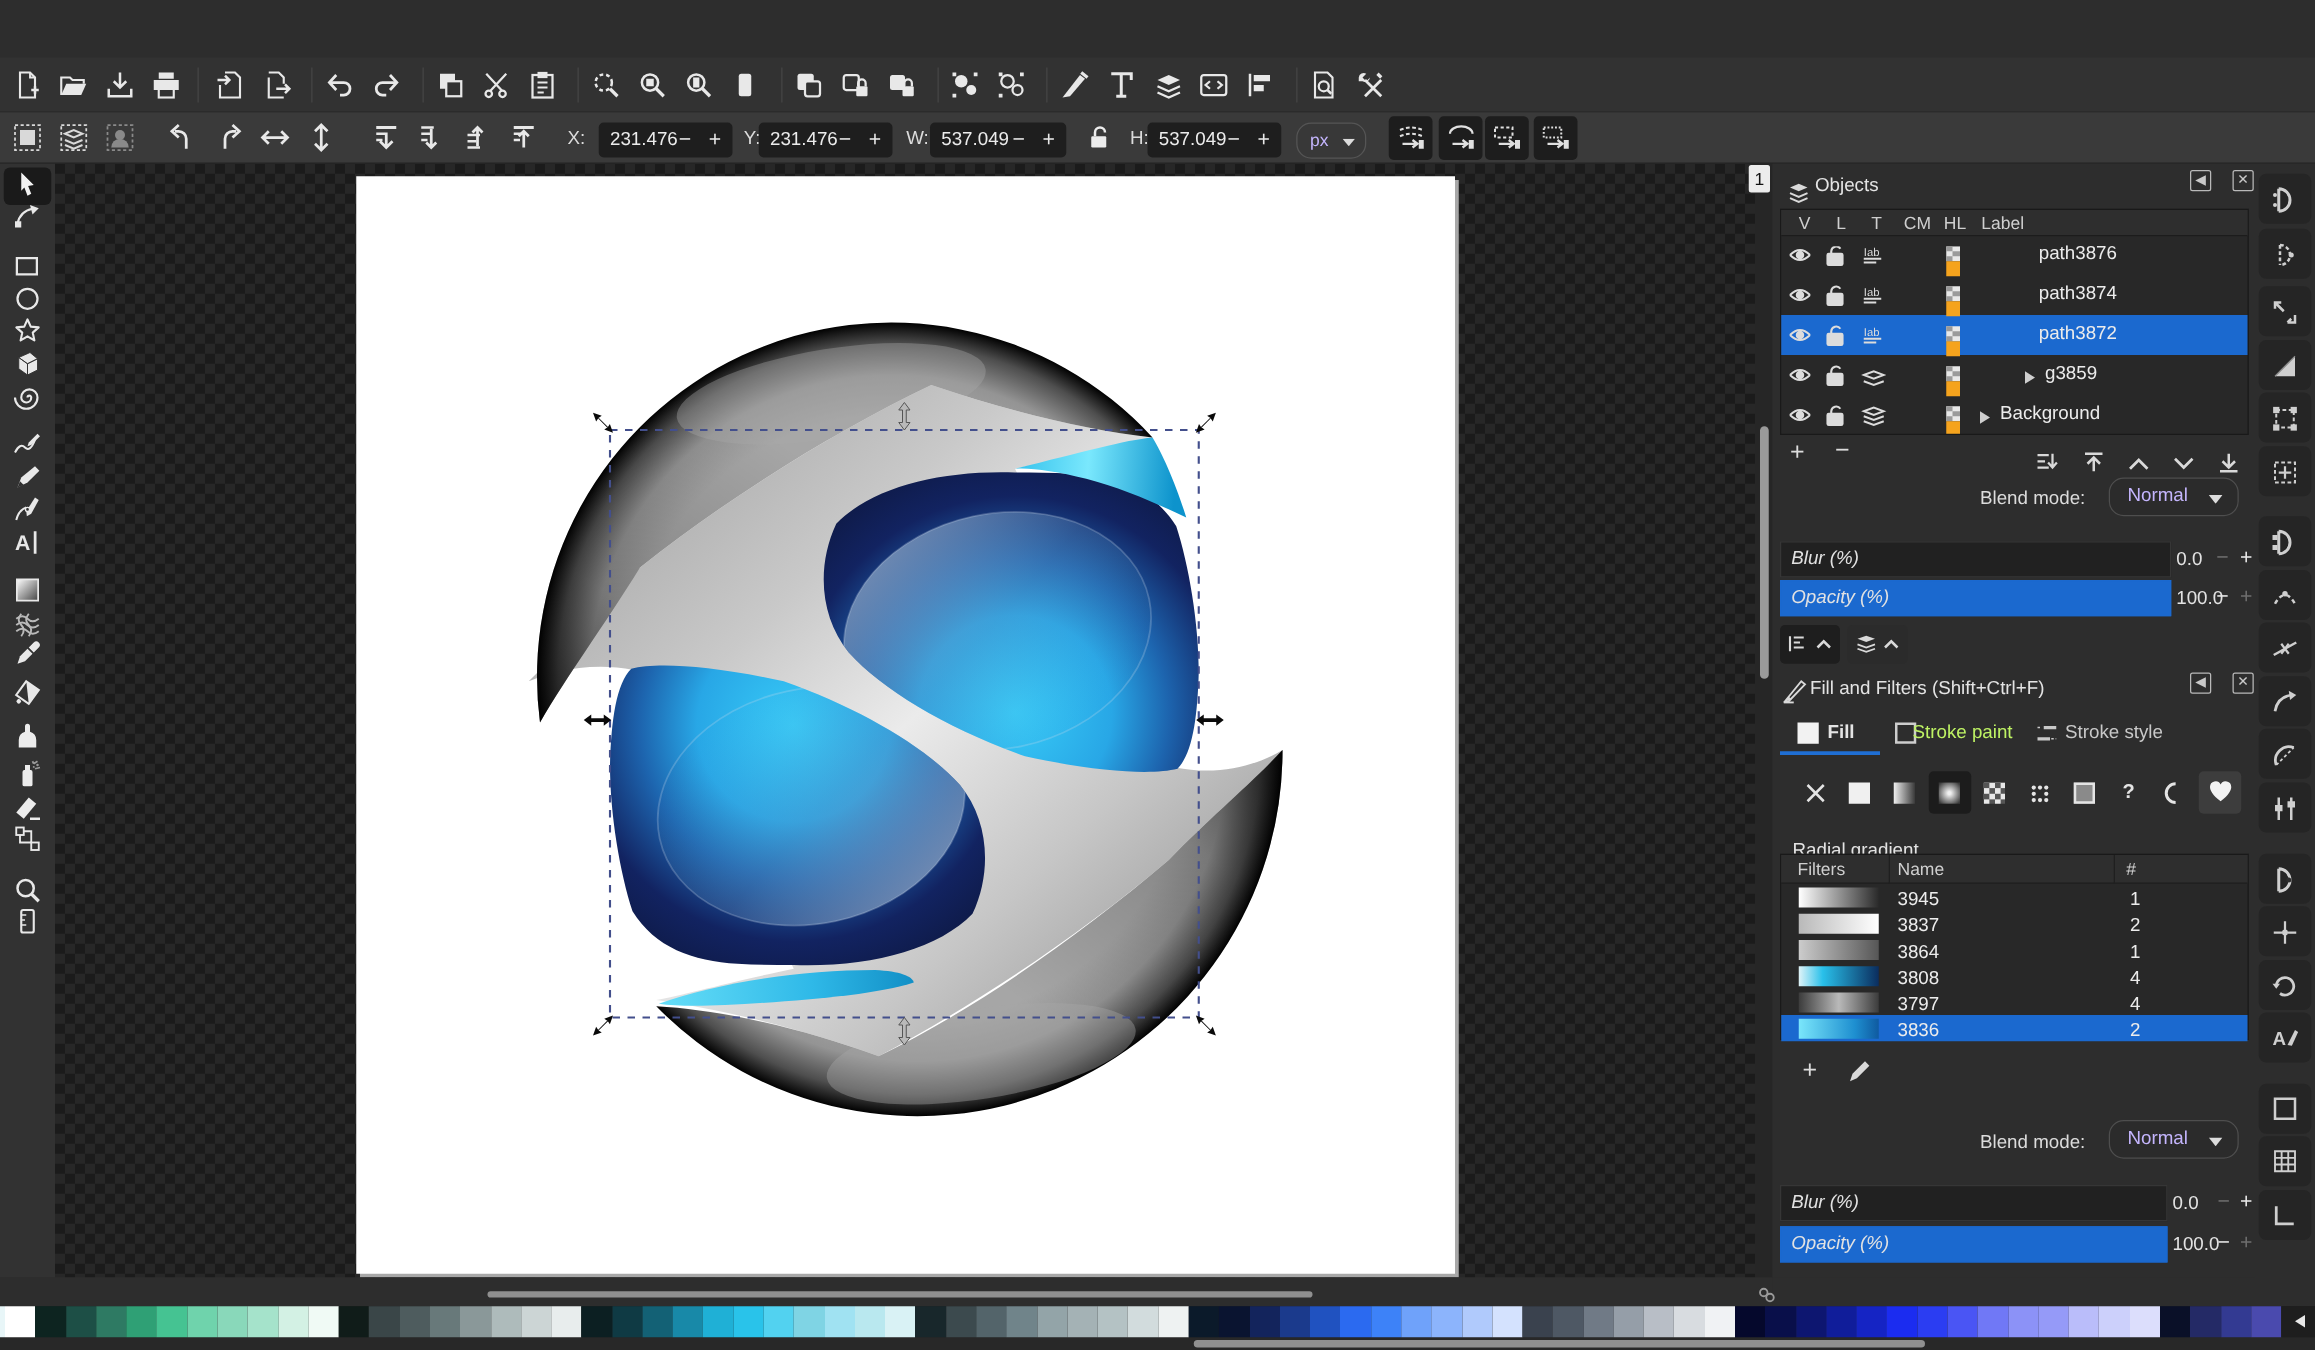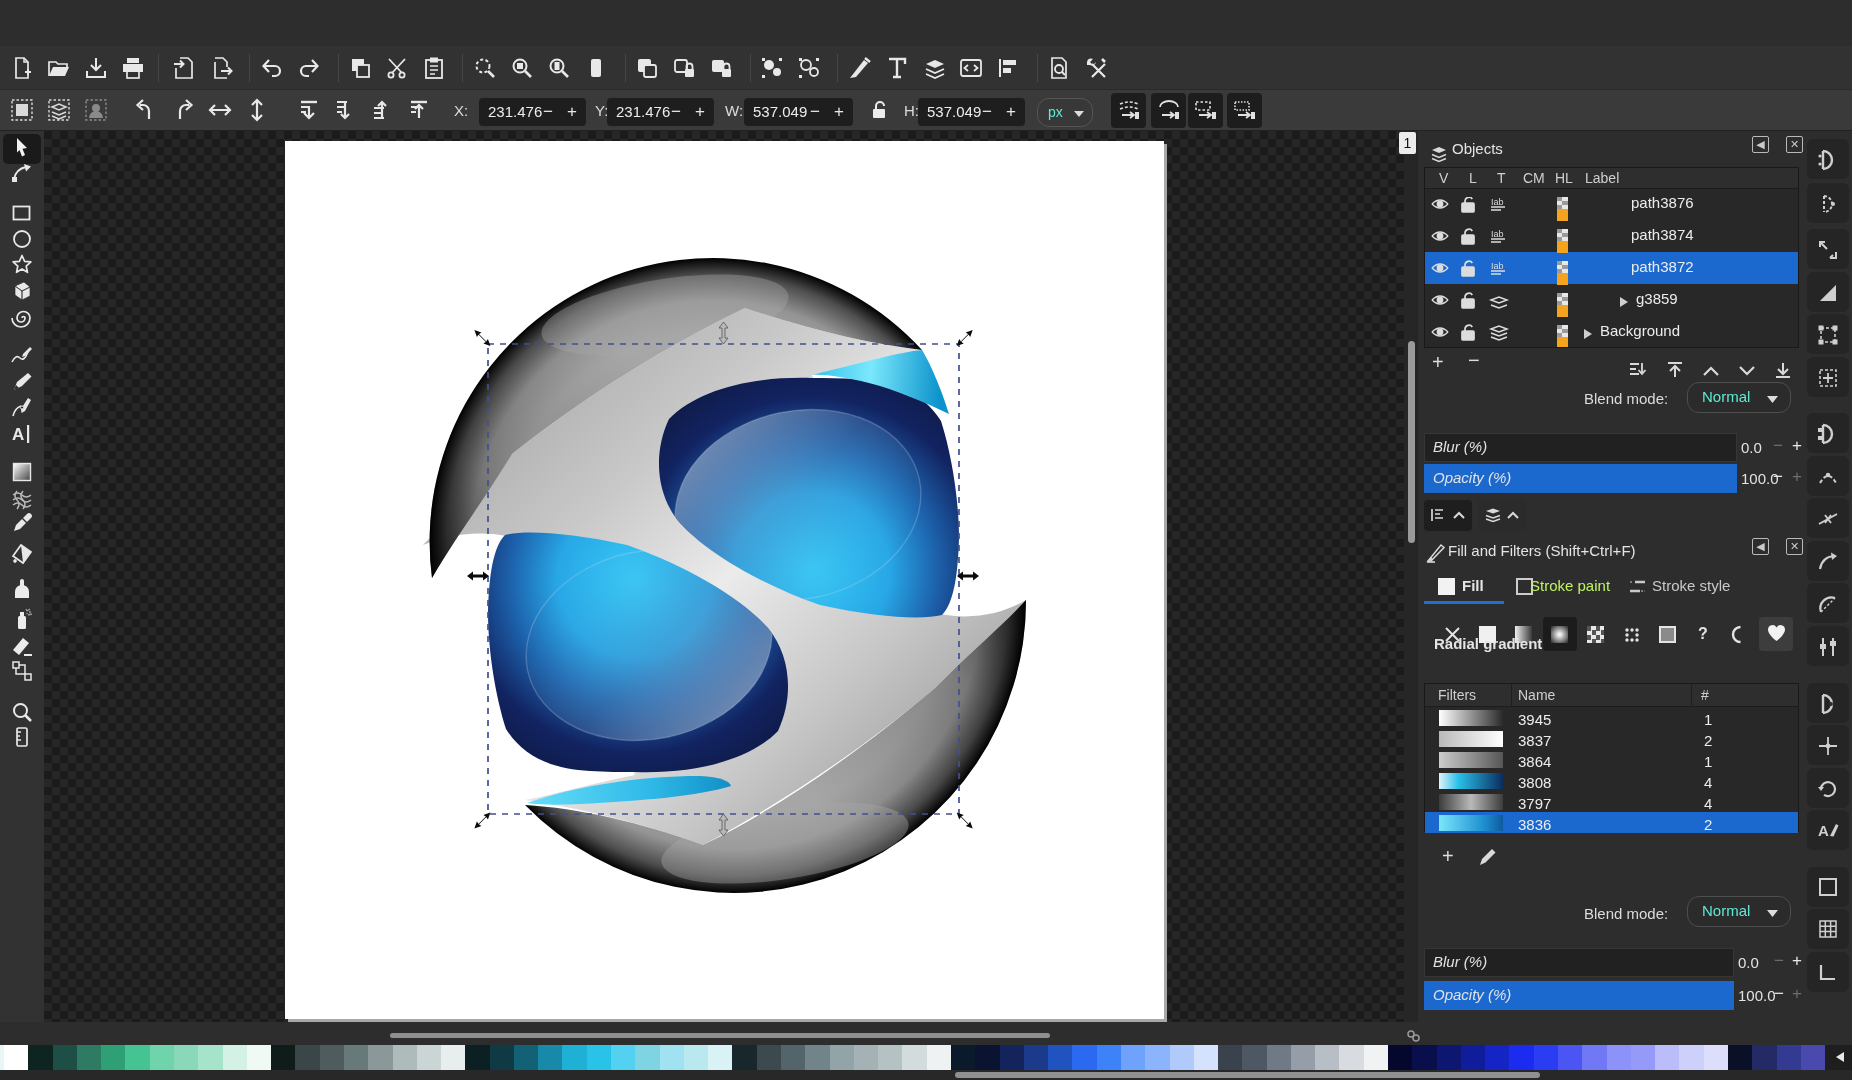--- a/index.html
+++ b/index.html
@@ -47,21 +47,21 @@
 #botscroll { position:absolute; left:0; top:1070px; width:1852px; height:10px; background:#282828; }
 #botscroll .thumb { position:absolute; left:955px; top:2px; width:585px; height:6px; background:#909090; border-radius:3px; }
 
 
 #panels { position:absolute; left:1418px; top:131px; width:386px; height:891px; background:#2d2d2d; }
 .phead { position:absolute; color:#e4e4e4; font-size:15px; }
 .pbtn { position:absolute; width:17px; height:17px; border:1px solid #b9b9b9; border-radius:2px; color:#c9c9c9; font-size:11px; text-align:center; line-height:15px; }
 .listbox { position:absolute; background:#282828; border:1px solid #191919; }
 .rowtext { position:absolute; color:#ececec; font-size:15px; }
 .colhead { position:absolute; color:#cfcfcf; font-size:14px; }
-.drop { position:absolute; width:104px; height:31px; background:#2b2b2b; border:1px solid #4e4e4e; border-radius:12px; color:#5eead4; font-size:15px; }
+.drop { position:absolute; width:104px; height:31px; background:#2b2b2b; border:1px solid #4e4e4e; border-radius:12px; color:#c4b5fd; font-size:15px; }
 .drop .t { position:absolute; left:14px; top:5px; }
 .sliderbar { position:absolute; height:29px; background:#212121; border:1px solid #363636; color:#e2e2e2; font-size:15px; }
 .sliderbar.fill { background:#1b69cf; border-color:#1b69cf; }
 .sliderbar .t { position:absolute; left:8px; top:4px;font-style:italic; }
 .sval { position:absolute; color:#e2e2e2; font-size:15px; }
 .smp { position:absolute; font-size:17px; }
 
 
 #snapbar { position:absolute; left:1804px; top:131px; width:48px; height:949px; background:#2d2d2d; }
 .snapbtn { position:absolute; left:3px; width:42px; height:40px; background:#252525; border-radius:6px; }
@@ -694,21 +694,21 @@
       </svg>
     <div class="abs" style="left:241px;top:495px;width:17px;height:17px;border:2px solid #e4e4e4;background:#8a8a8a"></div>
     <div class="phead" style="left:280px;top:494px;font-weight:bold;font-size:16px">?</div>
     <svg class="ico" style="left:313px;top:494px" width="19" height="19" viewBox="0 0 19 19">
         <path d="M9.5 2 a7.5 7.5 0 1 0 0 15 a7.5 7.5 0 1 1 0 -15" fill="none" stroke="#e4e4e4" stroke-width="2.4"></path>
       </svg>
     <div class="abs" style="left:341px;top:486px;width:34px;height:34px;background:#3d3d3d;border-radius:4px"></div>
     <svg class="ico" style="left:349px;top:493px" width="19" height="19" viewBox="0 0 19 19">
         <path d="M9.5 17 C3 12 1 8 1 5.5 A4.5 4.5 0 0 1 9.5 3.5 A4.5 4.5 0 0 1 18 5.5 C18 8 16 12 9.5 17 Z" fill="#f2f2f2"></path>
       </svg>
-    <div class="phead" style="left:16px;top:504px;font-weight:bold">Radial gradient</div>
+    <div class="phead" style="left:16px;top:541px;font-weight:normal">Radial gradient</div>
 
     <div class="listbox" style="left:6px;top:552px;width:375px;height:149px">
       <div class="abs" style="left:0;top:0;width:373px;height:23px;background:#2e2e2e;border-bottom:1px solid #1c1c1c">
         <span class="colhead" style="position:absolute;left:13px;top:3px">Filters</span>
         <span class="colhead" style="position:absolute;left:93px;top:3px">Name</span>
         <span class="colhead" style="position:absolute;left:276px;top:3px">#</span>
         <span class="abs" style="left:86px;top:0;width:1px;height:23px;background:#1f1f1f"></span>
         <span class="abs" style="left:266px;top:0;width:1px;height:23px;background:#1f1f1f"></span>
       </div>
       <div class="abs" style="left:0;top:128px;width:373px;height:21px;background:#1b69cf"></div>

